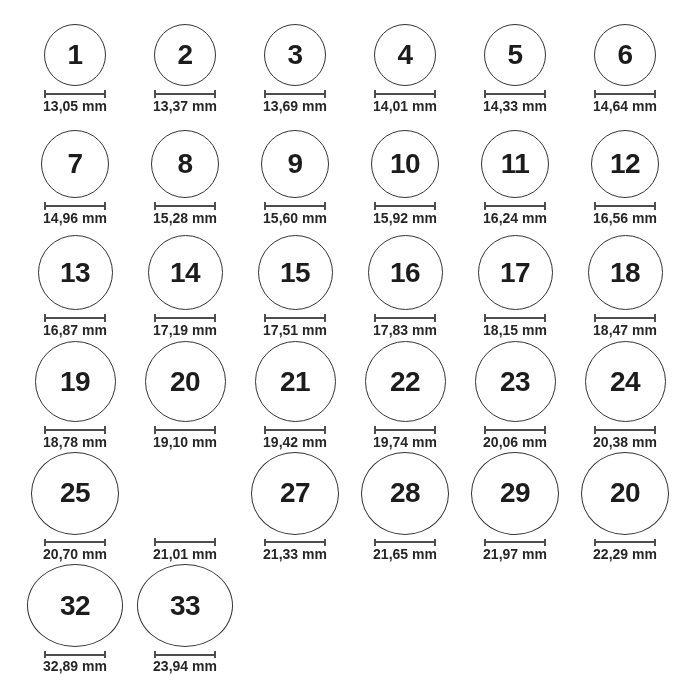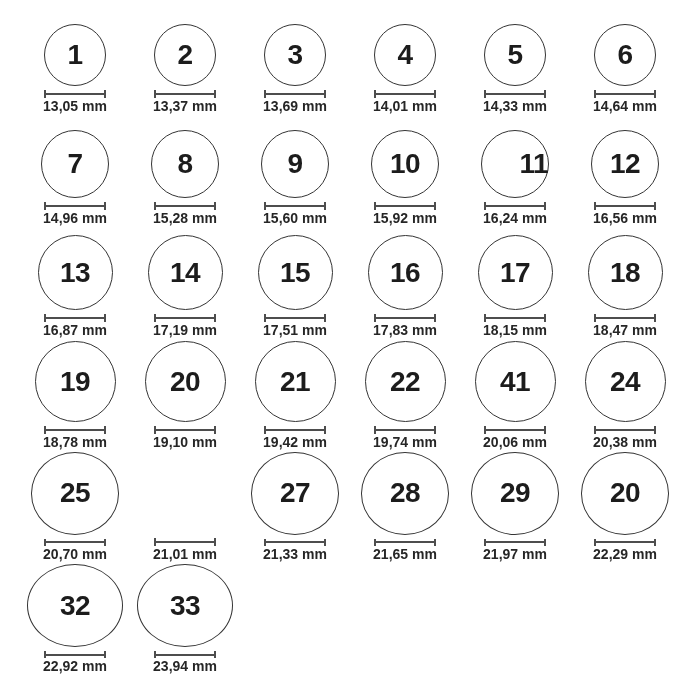--- a/index.html
+++ b/index.html
@@ -155,21 +155,21 @@
     <div class="cell">
     <div class="circle" style="width: 68px; height: 68px;">
       <span class="num">10</span>
     </div>
     <div class="measure" style="width: 62px;">
       <div class="measure-bar"></div>
     </div>
     <div class="label">15,92 mm</div>
   </div>
     <div class="cell">
-    <div class="circle" style="width: 68px; height: 68px; justify-content: flex-end;">
+    <div class="circle" style="width: 68px; height: 68px;">
       <span class="num">11</span>
     </div>
     <div class="measure" style="width: 62px;">
       <div class="measure-bar"></div>
     </div>
     <div class="label">16,24 mm</div>
   </div>
     <div class="cell">
     <div class="circle" style="width: 68px; height: 68px; text-align: center;">
       <span class="num">12</span>
@@ -264,21 +264,21 @@
     <div class="circle" style="width: 81px; height: 81px;">
       <span class="num">22</span>
     </div>
     <div class="measure" style="width: 62px;">
       <div class="measure-bar"></div>
     </div>
     <div class="label">19,74 mm</div>
   </div>
     <div class="cell">
     <div class="circle" style="width: 81px; height: 81px;">
-      <span class="num">41</span>
+      <span class="num">23</span>
     </div>
     <div class="measure" style="width: 62px;">
       <div class="measure-bar"></div>
     </div>
     <div class="label">20,06 mm</div>
   </div>
     <div class="cell">
     <div class="circle" style="width: 81px; height: 81px;">
       <span class="num">24</span>
     </div>
@@ -338,21 +338,21 @@
     </div>
     <div class="label">22,29 mm</div>
   </div>
     <div class="cell">
     <div class="circle" style="width: 96px; height: 96px;">
       <span class="num">32</span>
     </div>
     <div class="measure" style="width: 62px;">
       <div class="measure-bar"></div>
     </div>
-    <div class="label">22,92 mm</div>
+    <div class="label">32,89 mm</div>
   </div>
     <div class="cell">
     <div class="circle" style="width: 96px; height: 96px;">
       <span class="num">33</span>
     </div>
     <div class="measure" style="width: 62px;">
       <div class="measure-bar"></div>
     </div>
     <div class="label">23,94 mm</div>
   </div>

